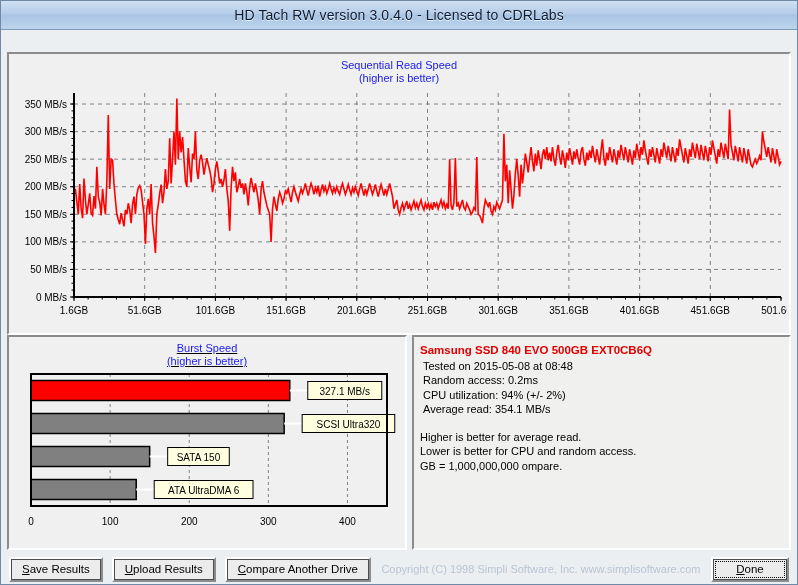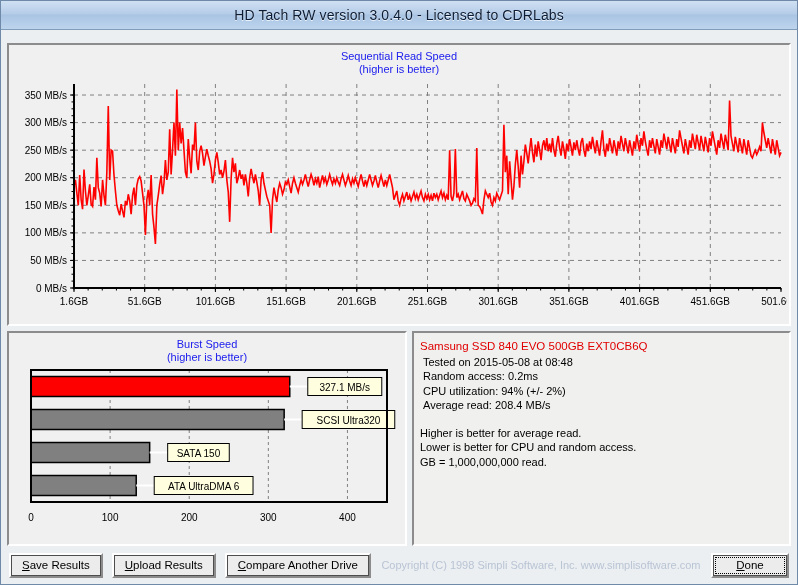--- a/index.html
+++ b/index.html
@@ -24,46 +24,46 @@
     display:flex;align-items:center;justify-content:center;
     position:relative;
   }
   .titlebar .title{
     font-size:14px;color:#0b1b33;letter-spacing:.1px;
     text-shadow:0 1px 0 rgba(255,255,255,.75);
     white-space:nowrap;
   }
   
   .client{
-    flex:1 1 auto;padding:13px 6px 0 6px;
-    display:flex;flex-direction:column;gap:5px;
+    flex:1 1 auto;padding:22px 6px 0 6px;
+    display:flex;flex-direction:column;
     box-sizing:border-box;
   }
   .panel{
     background:#eff0ef;
     border:2px solid;
     border-color:#8c8c8c #ffffff #ffffff #8c8c8c;
     box-sizing:border-box;
     position:relative;
   }
   .seq-panel{flex:0 0 283px;}
   .row2{flex:1 1 auto;display:flex;gap:5px;min-height:0;}
-  .burst-panel{flex:0 0 400px;}
+  .burst-panel{flex:0 0 400px;text-decoration:underline;}
   .info-panel{flex:1 1 auto;background:#f0f0ef;}
 
   .chart-head{
     text-align:center;color:#2020ee;font-size:11px;line-height:13px;
     padding-top:5px;
   }
   svg{display:block;}
   .axis-text{font-family:"Liberation Sans",sans-serif;font-size:10px;fill:#000;}
 
   
   .info-inner{padding:6px 4px 4px 6px;font-size:11px;line-height:14.5px;color:#000;}
-  .drive-name{color:#e00000;font-weight:normal;font-size:11.5px;margin-bottom:1px;}
+  .drive-name{color:#e00000;font-weight:bold;font-size:11.5px;margin-bottom:1px;}
   .info-line{padding-left:3px;white-space:nowrap;}
   .info-gap{height:13px;}
 
   
   .buttonbar{
     flex:0 0 38px;display:flex;align-items:center;
     padding:0 8px;gap:9px;position:relative;
   }
   .btn{
     background:#ececec;
@@ -281,25 +281,25 @@
             <rect x="22" y="6" width="356" height="132" fill="none" stroke="#000" stroke-width="2"></rect>
           </svg>
       </div>
 
       <div class="panel info-panel">
         <div class="info-inner">
           <div class="drive-name">Samsung SSD 840 EVO 500GB EXT0CB6Q</div>
           <div class="info-line">Tested on 2015-05-08 at 08:48</div>
           <div class="info-line">Random access: 0.2ms</div>
           <div class="info-line">CPU utilization: 94% (+/- 2%)</div>
-          <div class="info-line">Average read: 208.4 MB/s</div>
+          <div class="info-line">Average read: 354.1 MB/s</div>
           <div class="info-gap"></div>
           <div>Higher is better for average read.</div>
           <div>Lower is better for CPU and random access.</div>
-          <div>GB = 1,000,000,000 read.</div>
+          <div>GB = 1,000,000,000 ompare.</div>
         </div>
       </div>
 
     </div>
   </div>
 
   <div class="buttonbar">
     <div class="btn">
       <span class="acc">S</span>
         <span>ave Results</span>

